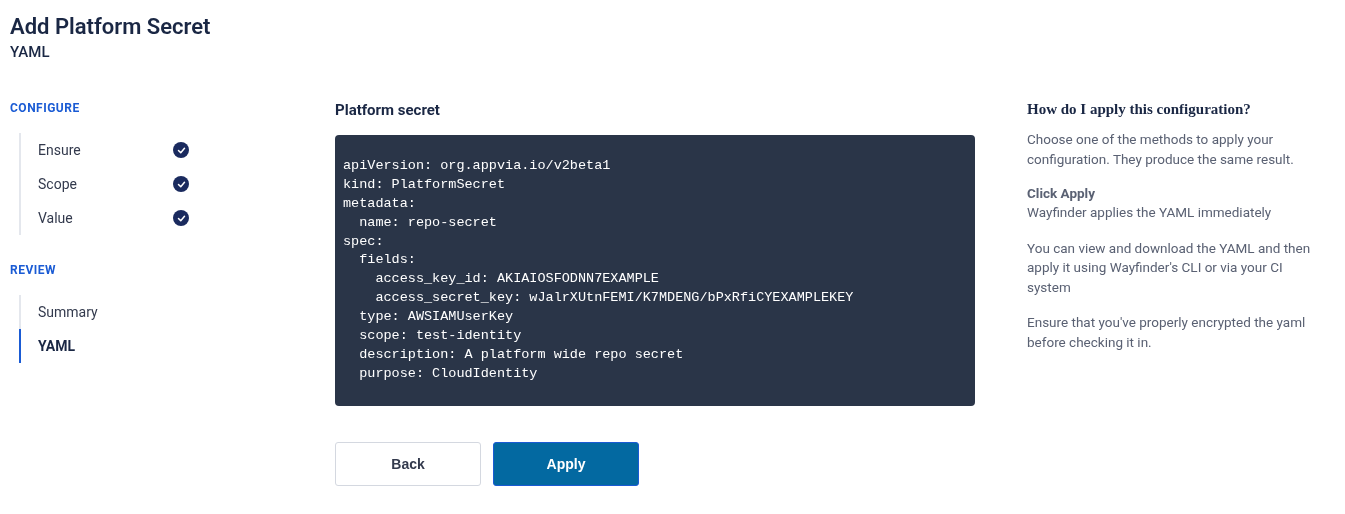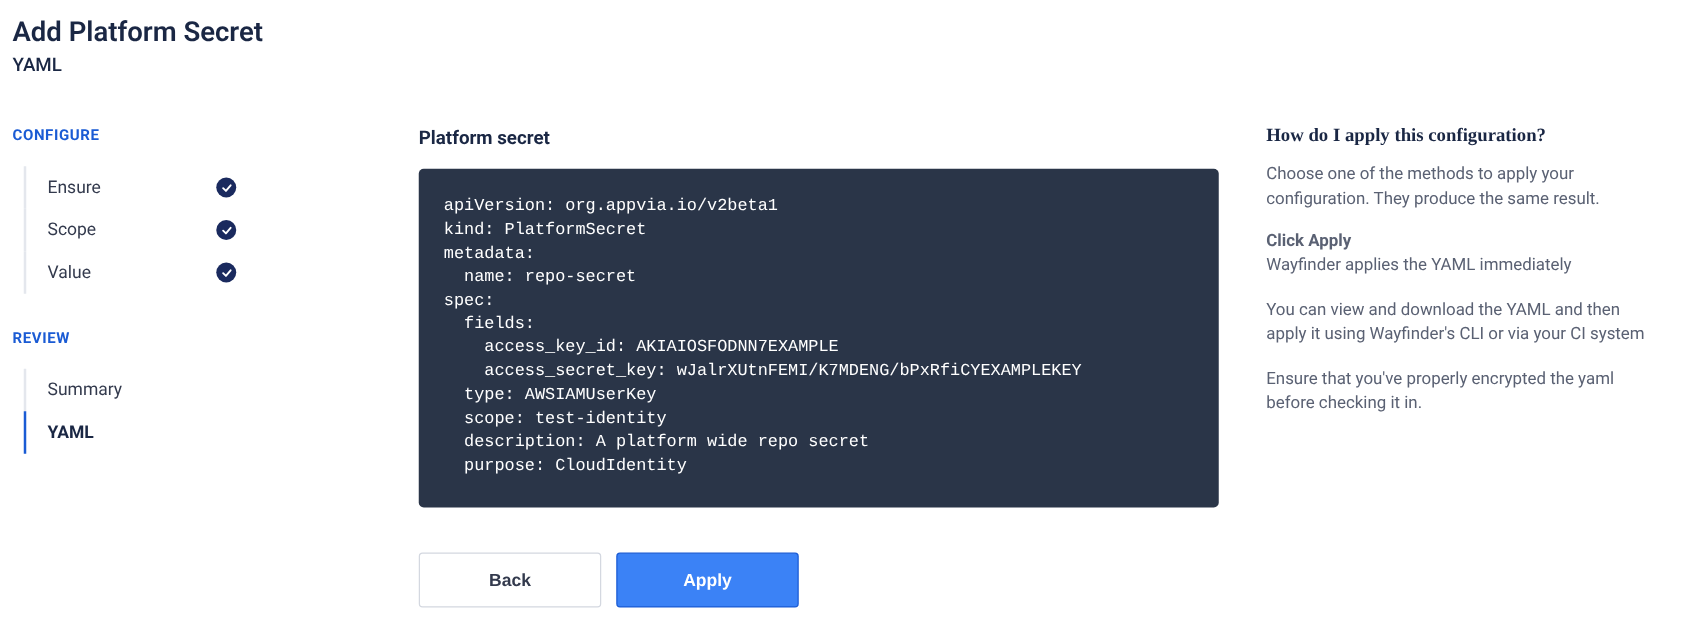--- a/index.html
+++ b/index.html
@@ -78,36 +78,36 @@
       justify-content: center;
       flex-shrink: 0;
     }
     .check-icon svg {
       width: 9px;
       height: 9px;
     }
     .content-area {
       flex: 1;
       display: flex;
-      gap: 38px;
+      gap: 52px;
     }
     .main-content {
       width: 640px;
       flex-shrink: 0;
     }
     .section-title {
       font-size: 15px;
       font-weight: 700;
       color: #1a2744;
       margin-bottom: 16px;
     }
     .yaml-box {
       background: #2a3548;
       border-radius: 4px;
-      padding: 22px 20px;
+      padding: 22px 8px;
       font-family: "SFMono-Regular", Consolas, "Liberation Mono", Menlo, monospace;
       font-size: 13.5px;
       line-height: 1.4;
       color: #ffffff;
       white-space: pre;
       overflow-x: auto;
       min-height: 270px;
     }
     .button-row {
       display: flex;
@@ -125,21 +125,21 @@
       display: flex;
       align-items: center;
       justify-content: center;
     }
     .btn-secondary {
       background: #ffffff;
       border: 1px solid #d4d8e0;
       color: #333a4d;
     }
     .btn-primary {
-      background: #3b82f6;
+      background: #0369a1;
       color: #ffffff;
       border: 1px solid #1a5bd4;
     }
     .help-panel {
       flex: 1;
       padding-right: 10px;
     }
     .help-title {
       font-size: 15px;
       font-weight: 700;

